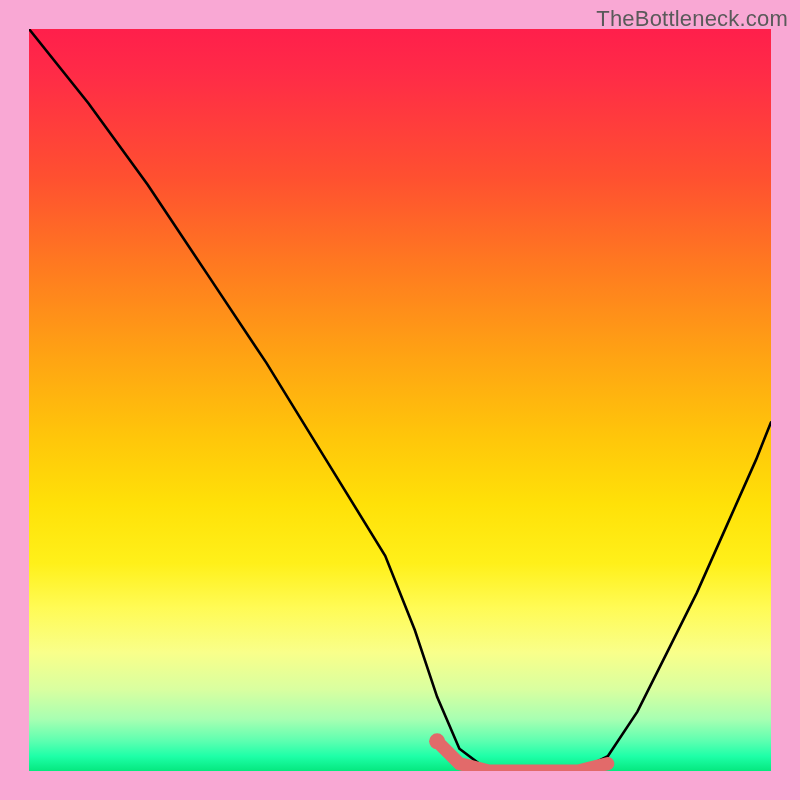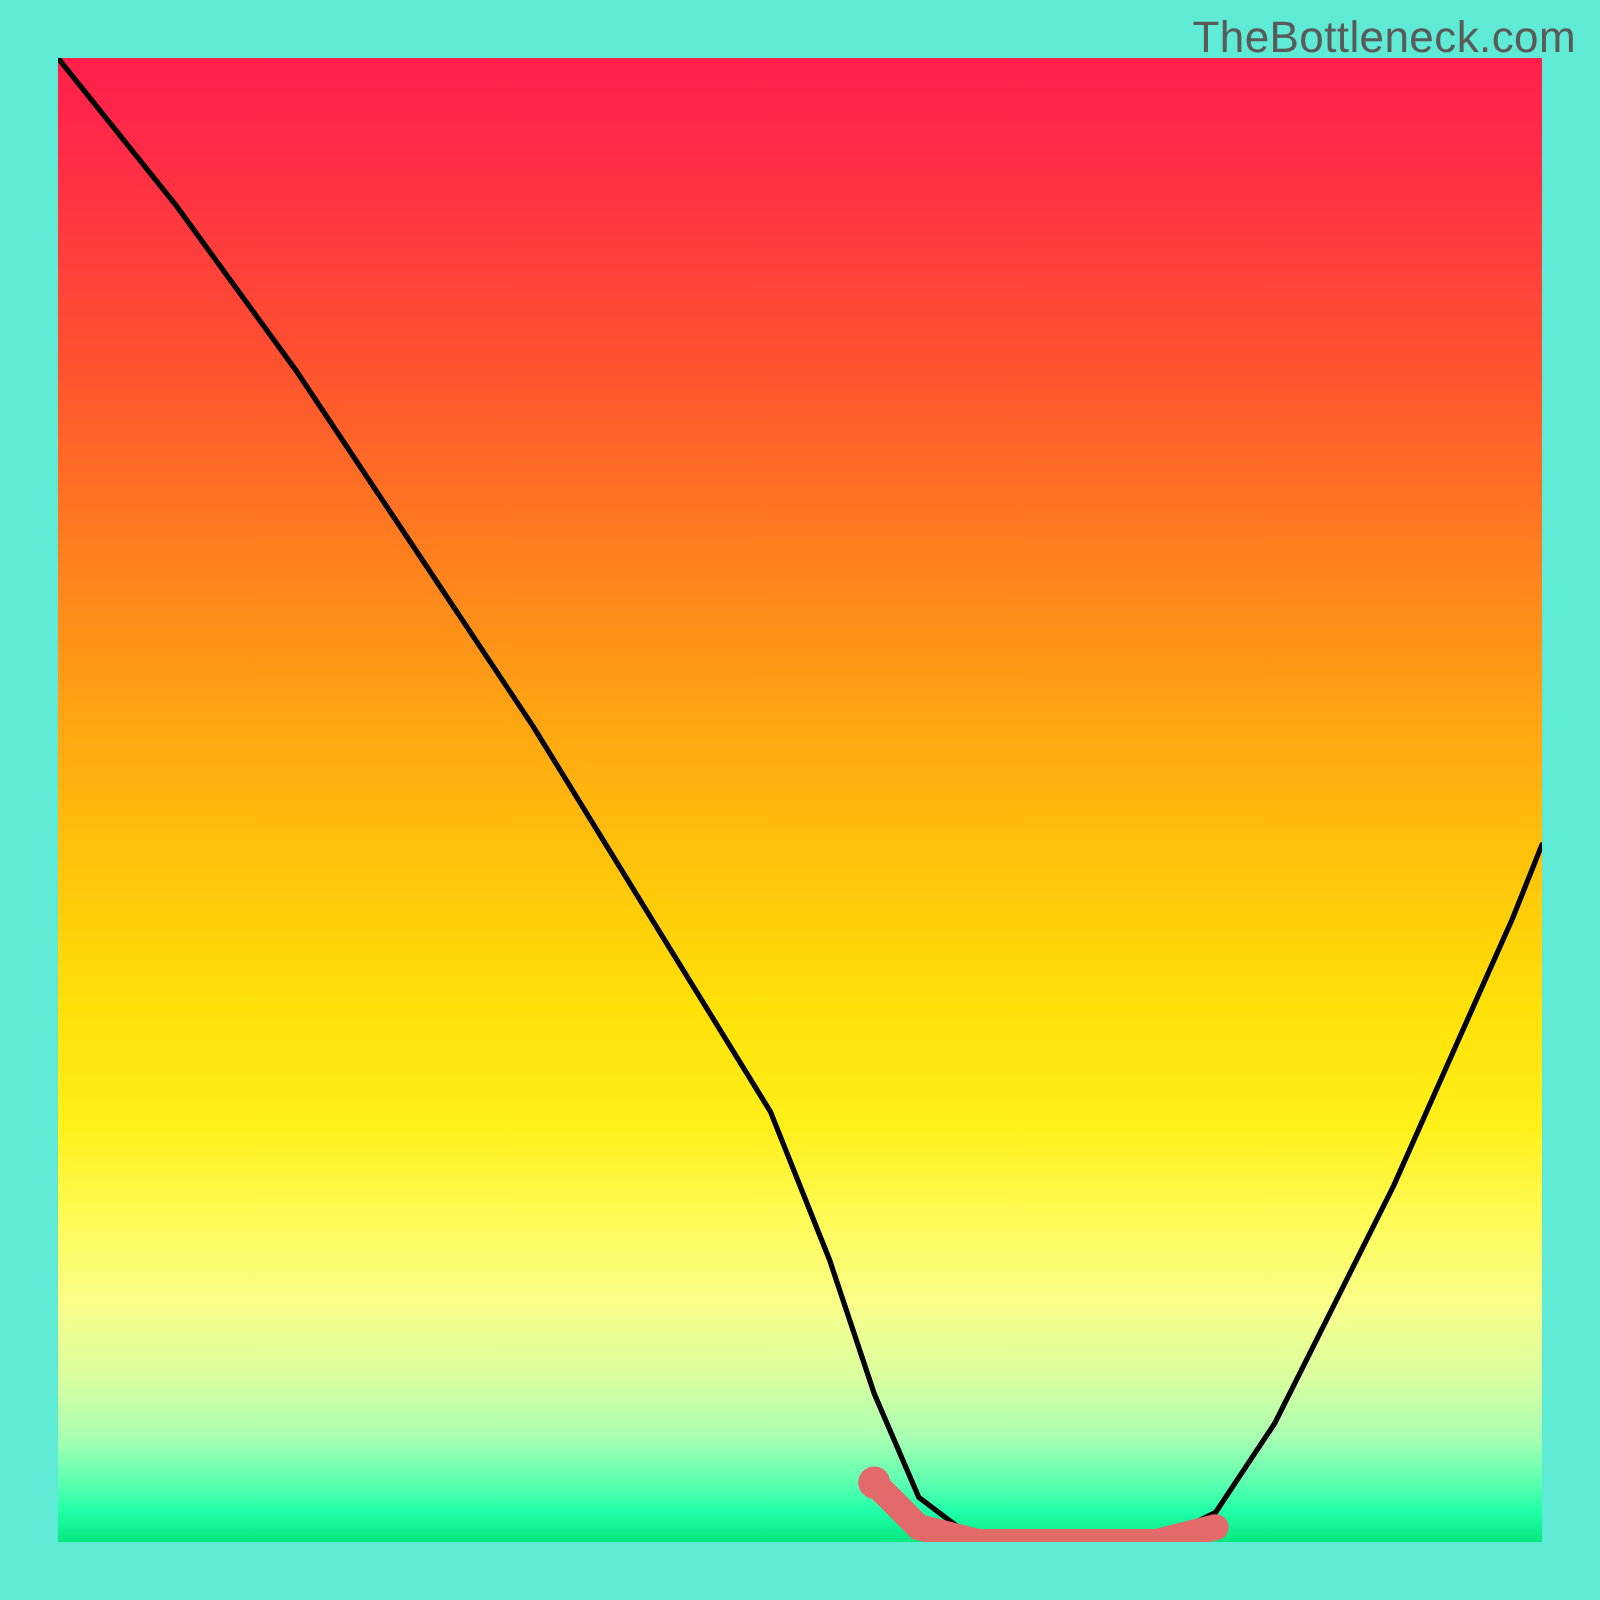--- a/index.html
+++ b/index.html
@@ -8,21 +8,21 @@
     background: #000;
     width: 800px;
     height: 800px;
     overflow: hidden;
     font-family: Arial, Helvetica, sans-serif;
   }
   .frame {
     position: relative;
     width: 800px;
     height: 800px;
-    background: #5eead4;
+    background: #f9a8d4;
   }
   .watermark {
     position: absolute;
     top: 6px;
     right: 12px;
     color: #5a5a5a;
     font-size: 22px;
     font-weight: 500;
     letter-spacing: 0.2px;
     z-index: 20;

